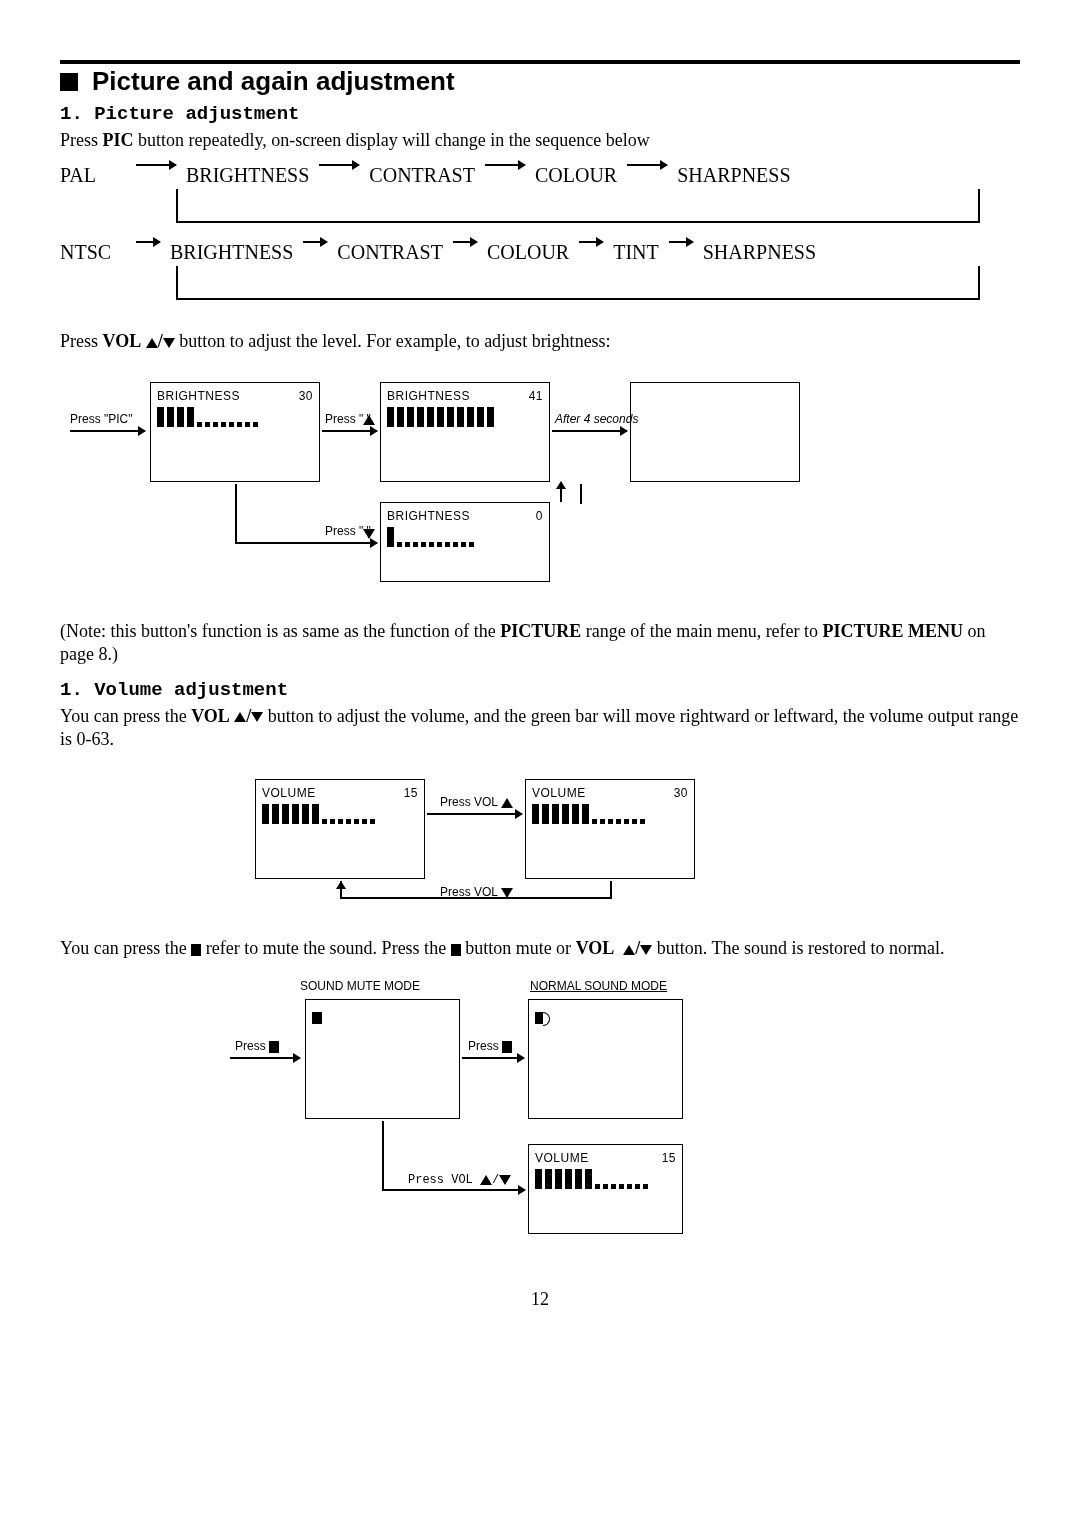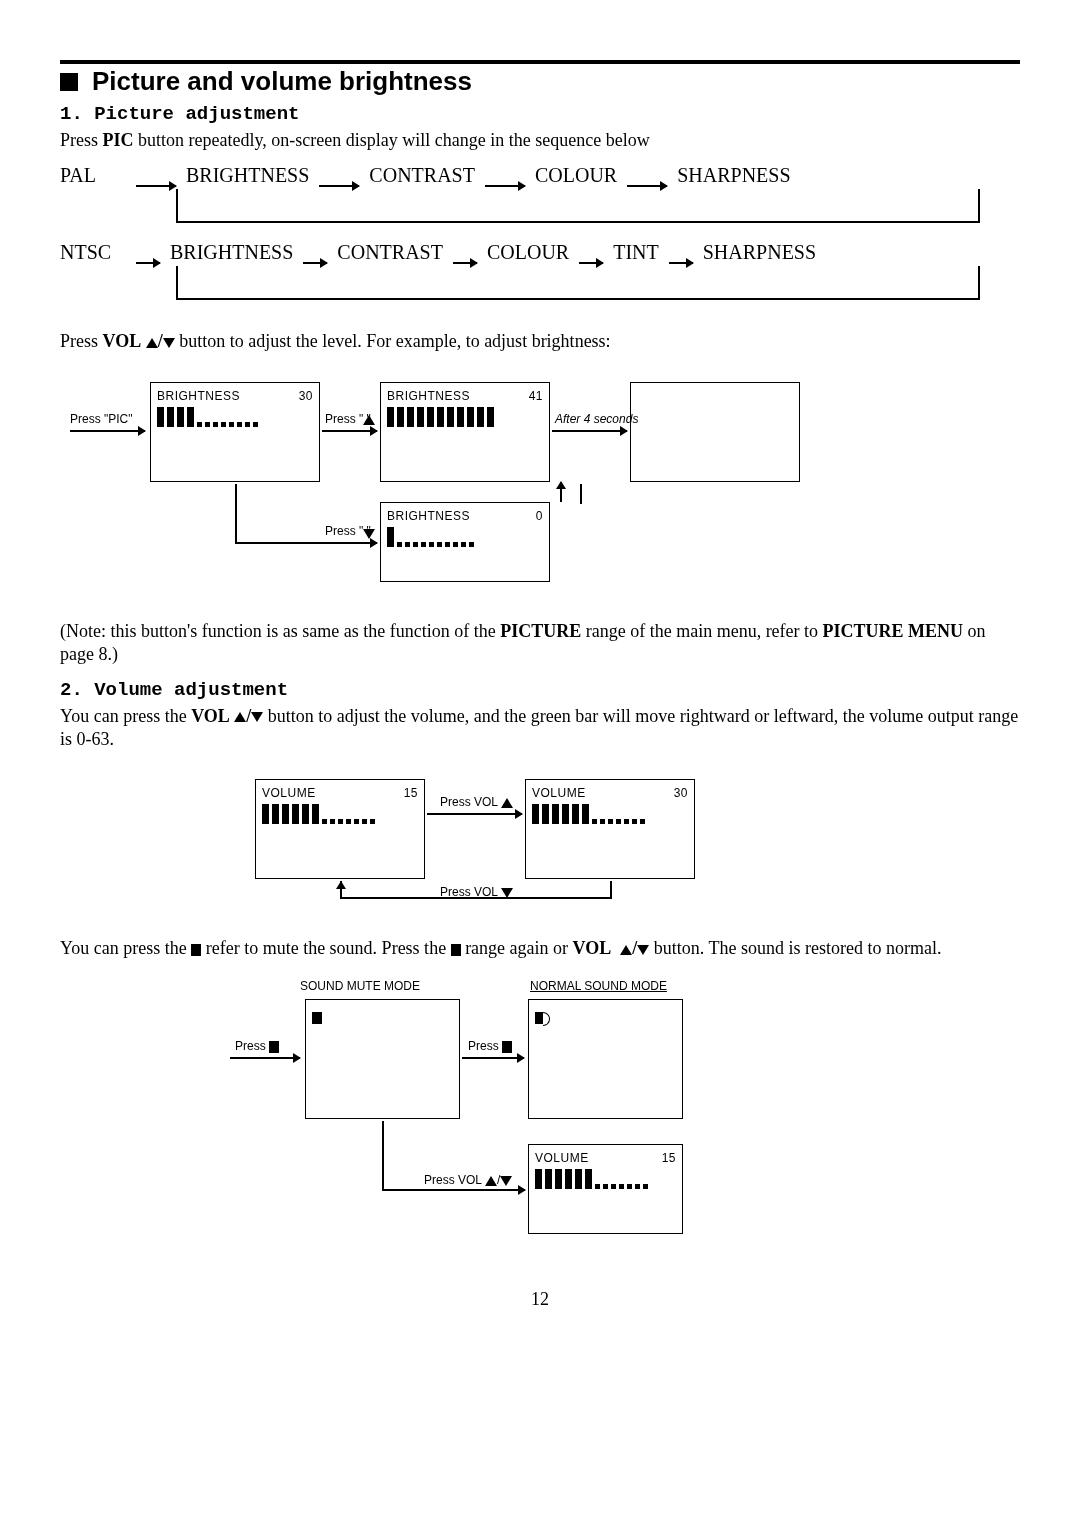--- a/index.html
+++ b/index.html
@@ -34,21 +34,21 @@
   .body-text { margin: 2px 0 12px 0; line-height: 1.3; }
   .bold { font-weight: bold; }
   .tri-up, .tri-down {
     display: inline-block; width:0; height:0; vertical-align: middle;
   }
   .tri-up { border-left:6px solid transparent; border-right:6px solid transparent; border-bottom:10px solid #000; }
   .tri-down { border-left:6px solid transparent; border-right:6px solid transparent; border-top:10px solid #000; }
 
   
   .seq-row {
-    display:flex; align-items:flex-end; margin: 10px 0 6px 0;
+    display:flex; align-items:flex-start; margin: 10px 0 6px 0;
     font-family: "Times New Roman", serif; font-size: 20px;
   }
   .seq-label { width: 70px; }
   .seq-item { padding: 0 4px; }
   .arrow-h {
     display:inline-block; position:relative; width:40px; height:2px; background:#000; margin:0 6px;
   }
   .arrow-h::after {
     content:""; position:absolute; right:-1px; top:-4px;
     border-left:8px solid #000; border-top:5px solid transparent; border-bottom:5px solid transparent;
@@ -93,21 +93,21 @@
 </style>
 </head>
 <body>
 
 <div class="top-rule-outer">
     <div class="top-rule-inner"></div>
   </div>
 
 <div class="heading-row">
   <span class="square"></span>
-  <span>Picture and volume brightness</span>
+  <span>Picture and again adjustment</span>
 </div>
 
 <div class="sub-heading">1. Picture adjustment</div>
 
 <p class="body-text">
   <span>Press </span><span class="bold">PIC</span><span> button repeatedly, on-screen display will change in the sequence below</span>
 </p>
 
 <div class="seq-row">
   <span class="seq-label">PAL</span>
@@ -222,21 +222,21 @@
     </div>
   </div>
   <div class="dvline" style="left:520px; top:112px; height:20px;"></div>
   <div class="darrow-line" style="left:500px; top:130px; width:20px; transform:rotate(-90deg); transform-origin:left top;"></div>
 </div>
 
 <p class="body-text">
   <span>(Note: this button's function is as same as the function of the </span><span class="bold">PICTURE</span><span> range of the main menu, refer to </span><span class="bold">PICTURE MENU</span><span> on  page 8.)</span>
 </p>
 
-<div class="sub-heading">2. Volume adjustment</div>
+<div class="sub-heading">1. Volume adjustment</div>
 
 <p class="body-text">
   <span>You can press the </span><span class="bold">VOL</span>
   <span class="tri-up"></span><span class="bold">/</span><span class="tri-down"></span>
   <span> button to adjust the volume, and the green bar will move rightward or leftward, the volume output range is 0-63.</span>
 </p>
 
 <div class="diagram" style="height:150px;">
   <div class="dbox" style="left:195px; top:10px; width:170px; height:100px;">
     <div class="title-row">
@@ -290,21 +290,21 @@
   <div class="dvline" style="left:280px; top:112px; height:18px;"></div>
   <div style="position:absolute; left:276px; top:112px; border-bottom:8px solid #000; border-left:5px solid transparent; border-right:5px solid transparent;"></div>
   <div class="dlabel" style="left:380px; top:116px;"><span>Press VOL</span> <span class="tri-down"></span></div>
 </div>
 
 <p class="body-text">
   <span>You can press the </span>
   <span class="mute-ico"></span>
   <span> refer to mute the sound. Press the </span>
   <span class="mute-ico"></span>
-  <span> range again or </span><span class="bold">VOL</span>
+  <span> button mute or </span><span class="bold">VOL</span>
   &nbsp;<span class="tri-up"></span><span class="bold">/</span><span class="tri-down"></span>
   <span> button. The sound is restored to normal.</span>
 </p>
 
 <div class="diagram" style="height:280px;">
   <div class="dlabel" style="left:240px; top:0px;text-align:right;">SOUND MUTE MODE</div>
   <div class="dlabel" style="left:470px; top:0px;text-decoration:underline;">NORMAL SOUND MODE</div>
 
   <div class="dlabel" style="left:175px; top:60px;"><span>Press</span> <span class="mute-ico"></span></div>
   <div class="darrow-line" style="left:170px; top:78px; width:70px;"></div>
@@ -315,21 +315,21 @@
 
   <div class="dlabel" style="left:408px; top:60px;"><span>Press</span> <span class="mute-ico"></span></div>
   <div class="darrow-line" style="left:402px; top:78px; width:62px;"></div>
 
   <div class="dbox" style="left:468px; top:20px; width:155px; height:120px;">
      <div style="margin-top:4px;"><span class="sound-ico"></span></div>
   </div>
 
   <div class="dvline" style="left:322px; top:142px; height:70px;"></div>
   <div class="darrow-line" style="left:322px; top:210px; width:143px;"></div>
-  <div class="dlabel" style="left:364px; top:194px;"><span>Press VOL</span> <span class="tri-up"></span><span>/</span><span class="tri-down"></span></div>
+  <div class="dlabel" style="left:348px; top:194px;font-family:Liberation Mono, monospace;"><span>Press VOL</span> <span class="tri-up"></span><span>/</span><span class="tri-down"></span></div>
 
   <div class="dbox" style="left:468px; top:165px; width:155px; height:90px;">
     <div class="title-row">
         <span>VOLUME</span>
         <span>15</span>
       </div>
     <div class="bar-segments">
       <span class="seg-full"></span>
         <span class="seg-full"></span>
         <span class="seg-full"></span>

